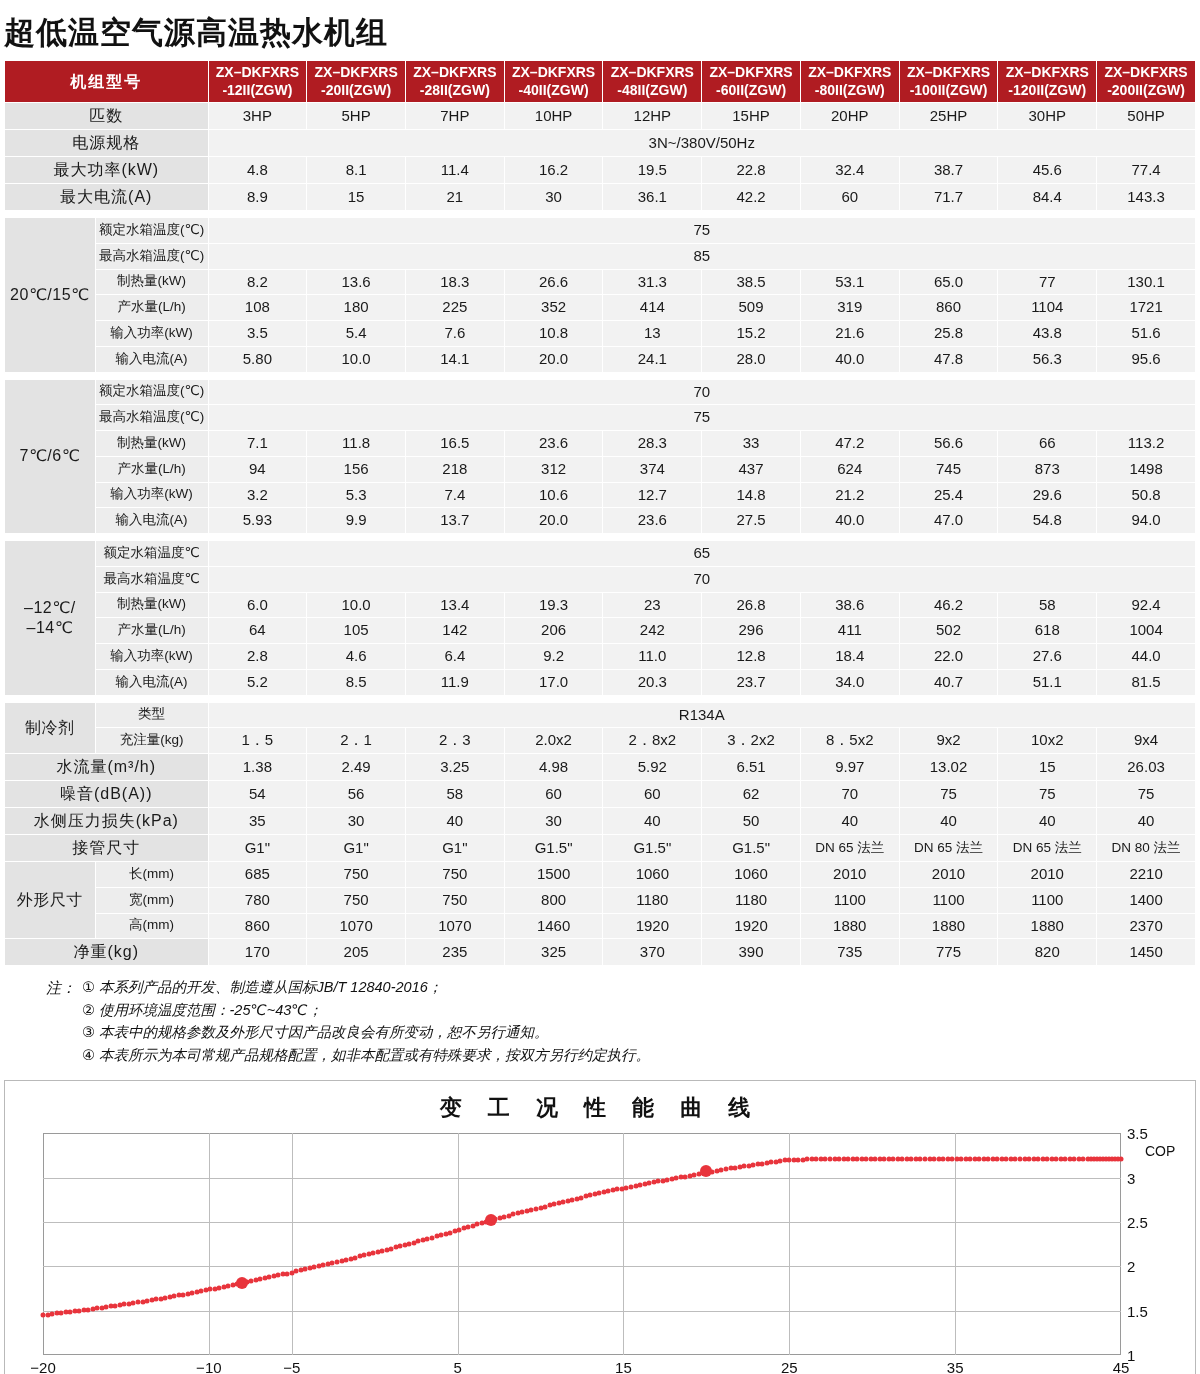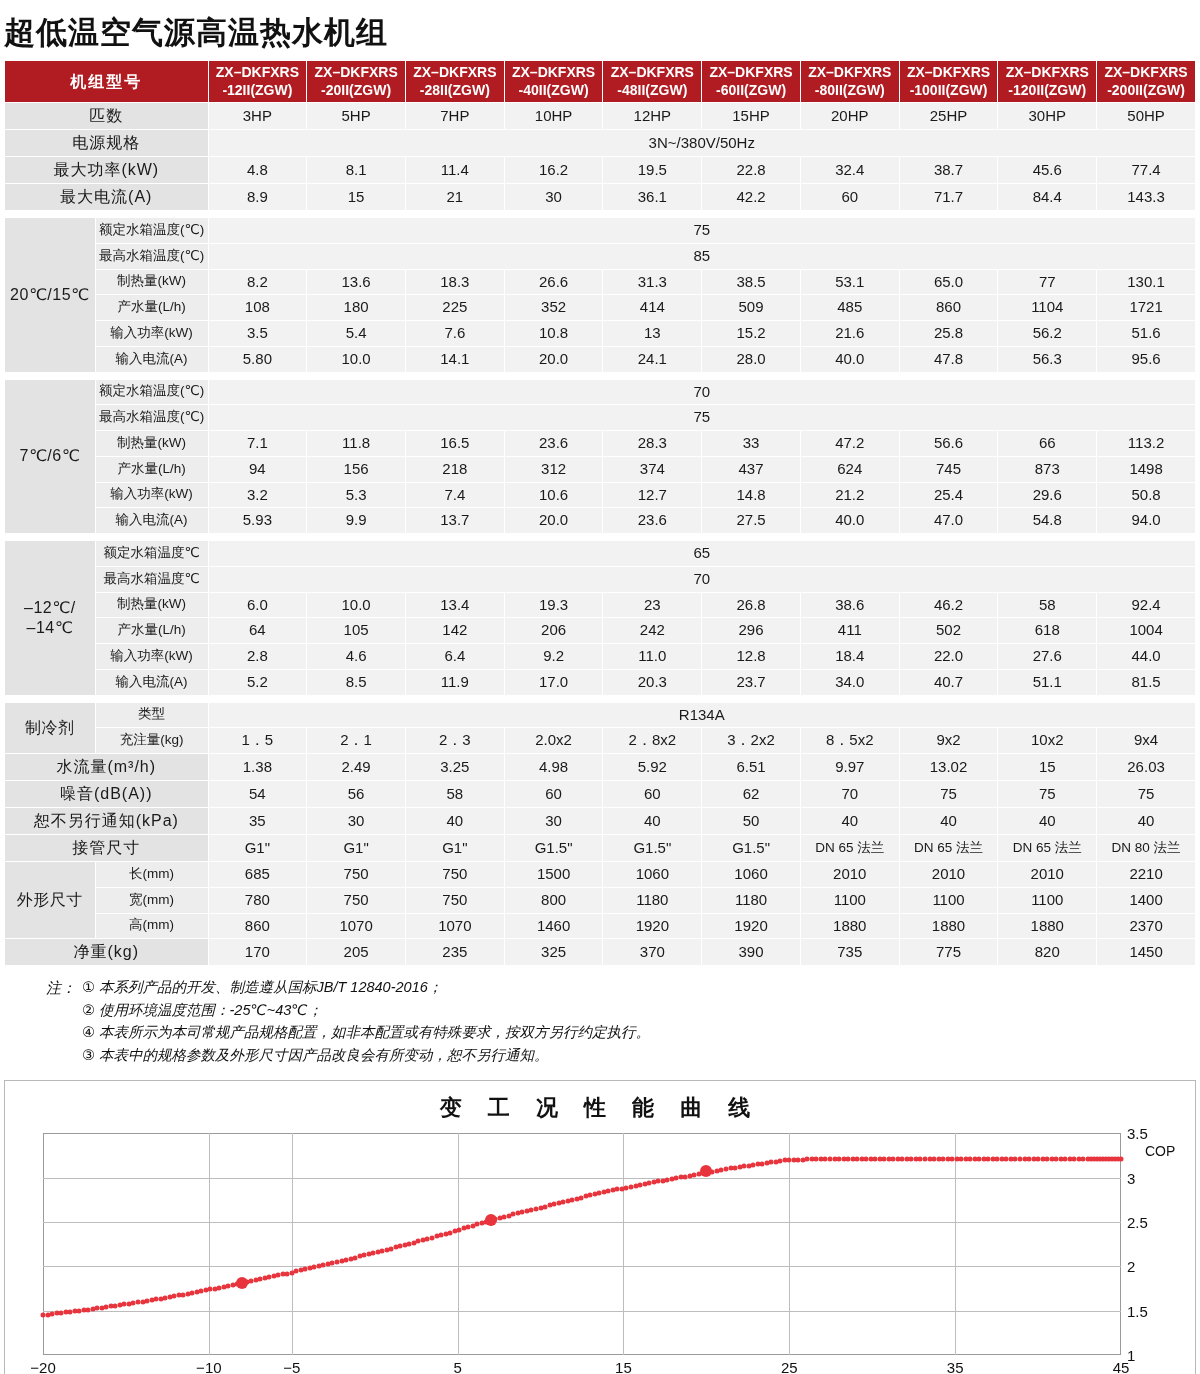--- a/index.html
+++ b/index.html
@@ -273,36 +273,36 @@
       <td class="val">130.1</td>
     </tr>
     <tr>
       <td class="sublbl">产水量(L/h)</td>
       <td class="val">108</td>
       <td class="val">180</td>
       <td class="val">225</td>
       <td class="val">352</td>
       <td class="val">414</td>
       <td class="val">509</td>
-      <td class="val">485</td>
+      <td class="val">319</td>
       <td class="val">860</td>
       <td class="val">1104</td>
       <td class="val">1721</td>
     </tr>
     <tr>
       <td class="sublbl">输入功率(kW)</td>
       <td class="val">3.5</td>
       <td class="val">5.4</td>
       <td class="val">7.6</td>
       <td class="val">10.8</td>
       <td class="val">13</td>
       <td class="val">15.2</td>
       <td class="val">21.6</td>
       <td class="val">25.8</td>
-      <td class="val">56.2</td>
+      <td class="val">43.8</td>
       <td class="val">51.6</td>
     </tr>
     <tr>
       <td class="sublbl">输入电流(A)</td>
       <td class="val">5.80</td>
       <td class="val">10.0</td>
       <td class="val">14.1</td>
       <td class="val">20.0</td>
       <td class="val">24.1</td>
       <td class="val">28.0</td>
@@ -492,21 +492,21 @@
       <td class="val">60</td>
       <td class="val">60</td>
       <td class="val">62</td>
       <td class="val">70</td>
       <td class="val">75</td>
       <td class="val">75</td>
       <td class="val">75</td>
     </tr>
 
     <tr>
-      <td class="rowlbl big" colspan="2">恕不另行通知(kPa)</td>
+      <td class="rowlbl big" colspan="2">水侧压力损失(kPa)</td>
       <td class="val">35</td>
       <td class="val">30</td>
       <td class="val">40</td>
       <td class="val">30</td>
       <td class="val">40</td>
       <td class="val">50</td>
       <td class="val">40</td>
       <td class="val">40</td>
       <td class="val">40</td>
       <td class="val">40</td>
@@ -582,22 +582,22 @@
     </tr>
   </tbody>
     </table>
 
   <div class="notes">
     <div class="notes-wrap">
       <div class="notes-label">注：</div>
       <ul class="notes-list">
         <li>① 本系列产品的开发、制造遵从国标JB/T 12840-2016；</li>
         <li>② 使用环境温度范围：-25℃~43℃；</li>
+        <li>③ 本表中的规格参数及外形尺寸因产品改良会有所变动，恕不另行通知。</li>
         <li>④ 本表所示为本司常规产品规格配置，如非本配置或有特殊要求，按双方另行约定执行。</li>
-        <li>③ 本表中的规格参数及外形尺寸因产品改良会有所变动，恕不另行通知。</li>
       </ul>
     </div>
   </div>
 
   <div class="chart-box">
     <div class="chart-title">变 工 况 性 能 曲 线</div>
 
     <div class="plot" id="plot">
       <div class="frame"></div>
     <div class="grid-line-v" style="left: 165.846px;"></div>

